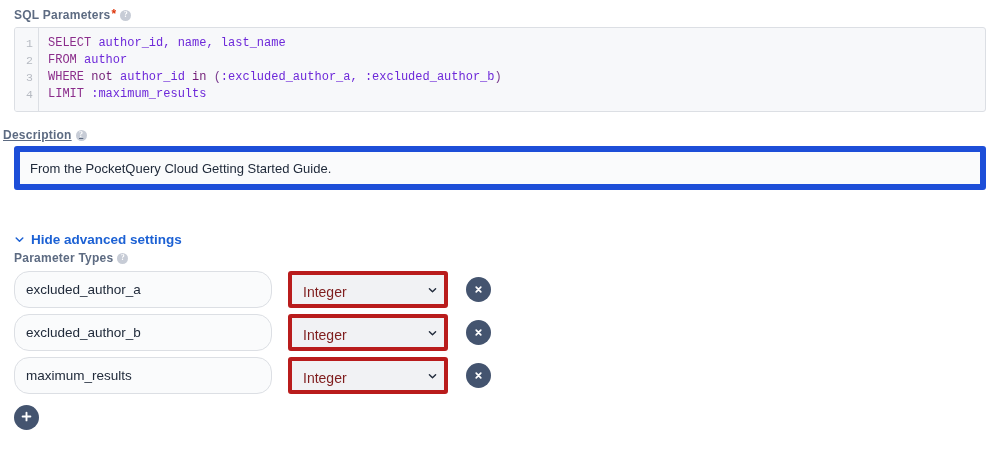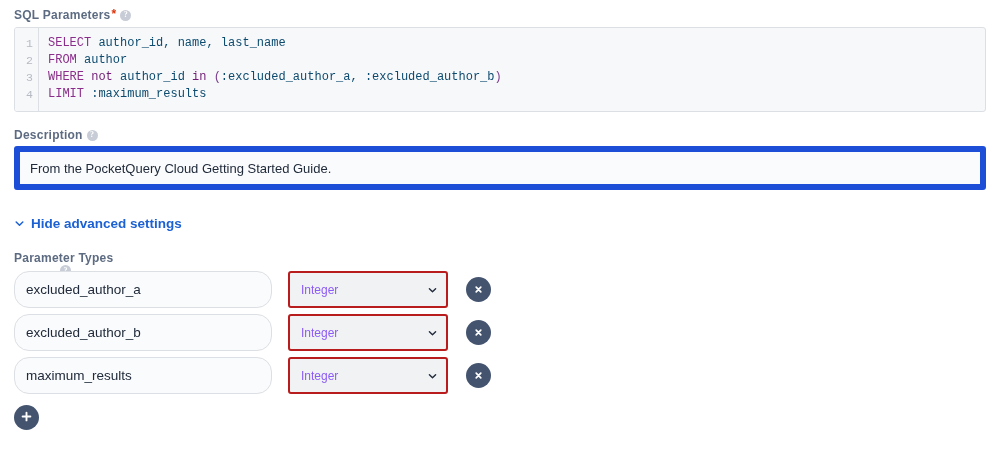--- a/index.html
+++ b/index.html
@@ -93,24 +93,24 @@
     font-family: "Liberation Mono", monospace;
     font-size: 12px;
     line-height: 17px;
     color: #1d1d1d;
     white-space: pre;
   }
   .code-lines .line { height: 17px; }
   .kw   { color: #8b2d8b; font-weight: normal; }
   .op   { color: #701a75; }
   .punc { color: #7a3b8f; }
-  .plain{ color: #0c4a6e; }
-
-  
-  #desc-label { position: absolute; left: 14px; top: 128px; }
+  .plain{ color: #6d28d9; }
+
+  
+  #desc-label { position: absolute; left: 3px; top: 128px; text-decoration: underline; }
 
   .desc-box {
     position: absolute;
     left: 14px;
     top: 146px;
     width: 972px;
     height: 44px;
     background: #fafbfc;
     border: 6px solid #1d4ed8;
     border-radius: 3px;
@@ -119,38 +119,38 @@
     color: #212b3b;
     line-height: 18px;
     overflow: hidden;
     cursor: text;
   }
 
   
   .adv-toggle {
     position: absolute;
     left: 14px;
-    top: 216px;
+    top: 232px;
     display: flex;
     align-items: center;
     font-size: 13.5px;
     font-weight: bold;
     color: #1c61d4;
     cursor: pointer;
     user-select: none;
   }
   .adv-toggle .chev {
     display: inline-block;
     margin-right: 6px;
     line-height: 1;
   }
   .adv-toggle .chev svg { display: block; }
 
   
-  #param-label { position: absolute; left: 14px; top: 251px; flex-direction: column; }
+  #param-label { position: absolute; left: 14px; top: 251px; }
 
   .param-rows {
     position: absolute;
     left: 14px;
     top: 271px;
     width: 500px;
   }
   .param-row {
     display: flex;
     align-items: center;
@@ -174,25 +174,25 @@
   .param-select-wrap {
     position: relative;
     margin-left: 16px;
     width: 160px;
     height: 37px;
   }
   .param-select {
     width: 160px;
     height: 37px;
     background: #f1f2f4;
-    border: 2px solid #b91c1c;
+    border: 4px solid #b91c1c;
     border-radius: 3px;
     padding: 0 11px;
-    font-size: 12px;
-    color: #8b5cf6;
+    font-size: 14px;
+    color: #7f1d1d;
     font-family: "Liberation Sans", sans-serif;
     line-height: 35px;
     appearance: none;
     -webkit-appearance: none;
     outline: none;
     cursor: pointer;
   }
   .select-chev {
     position: absolute;
     right: 10px;

